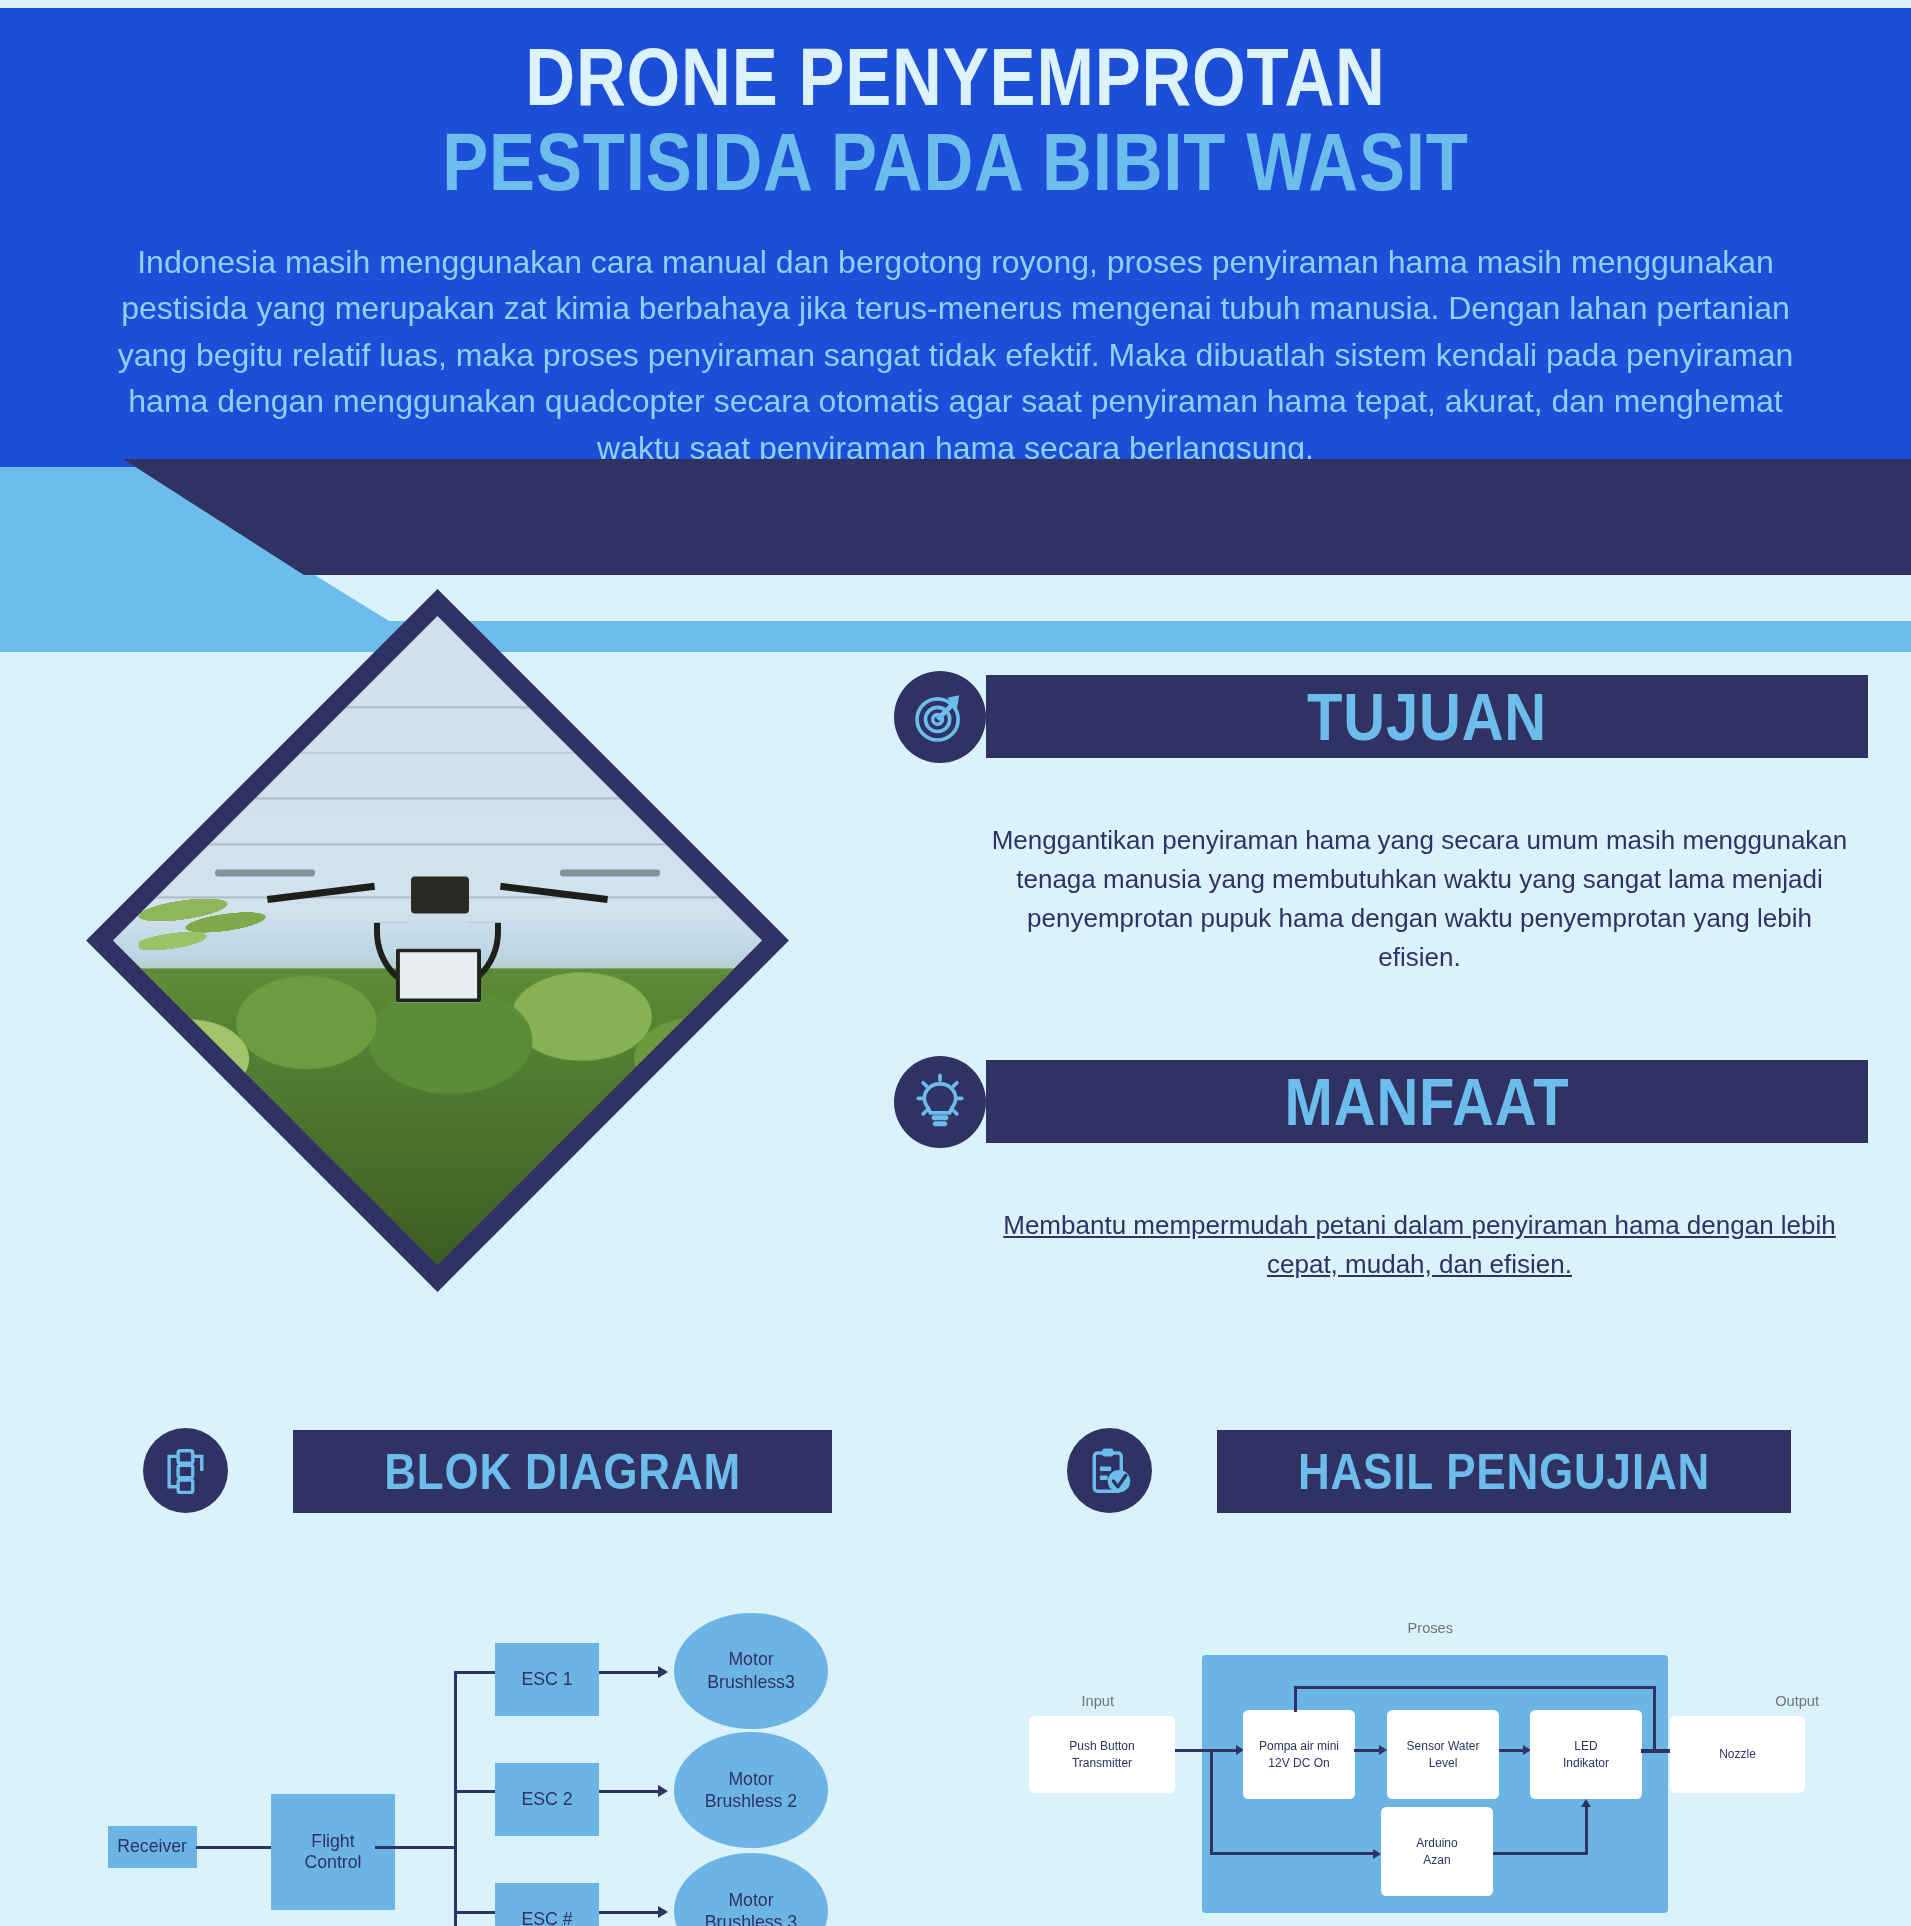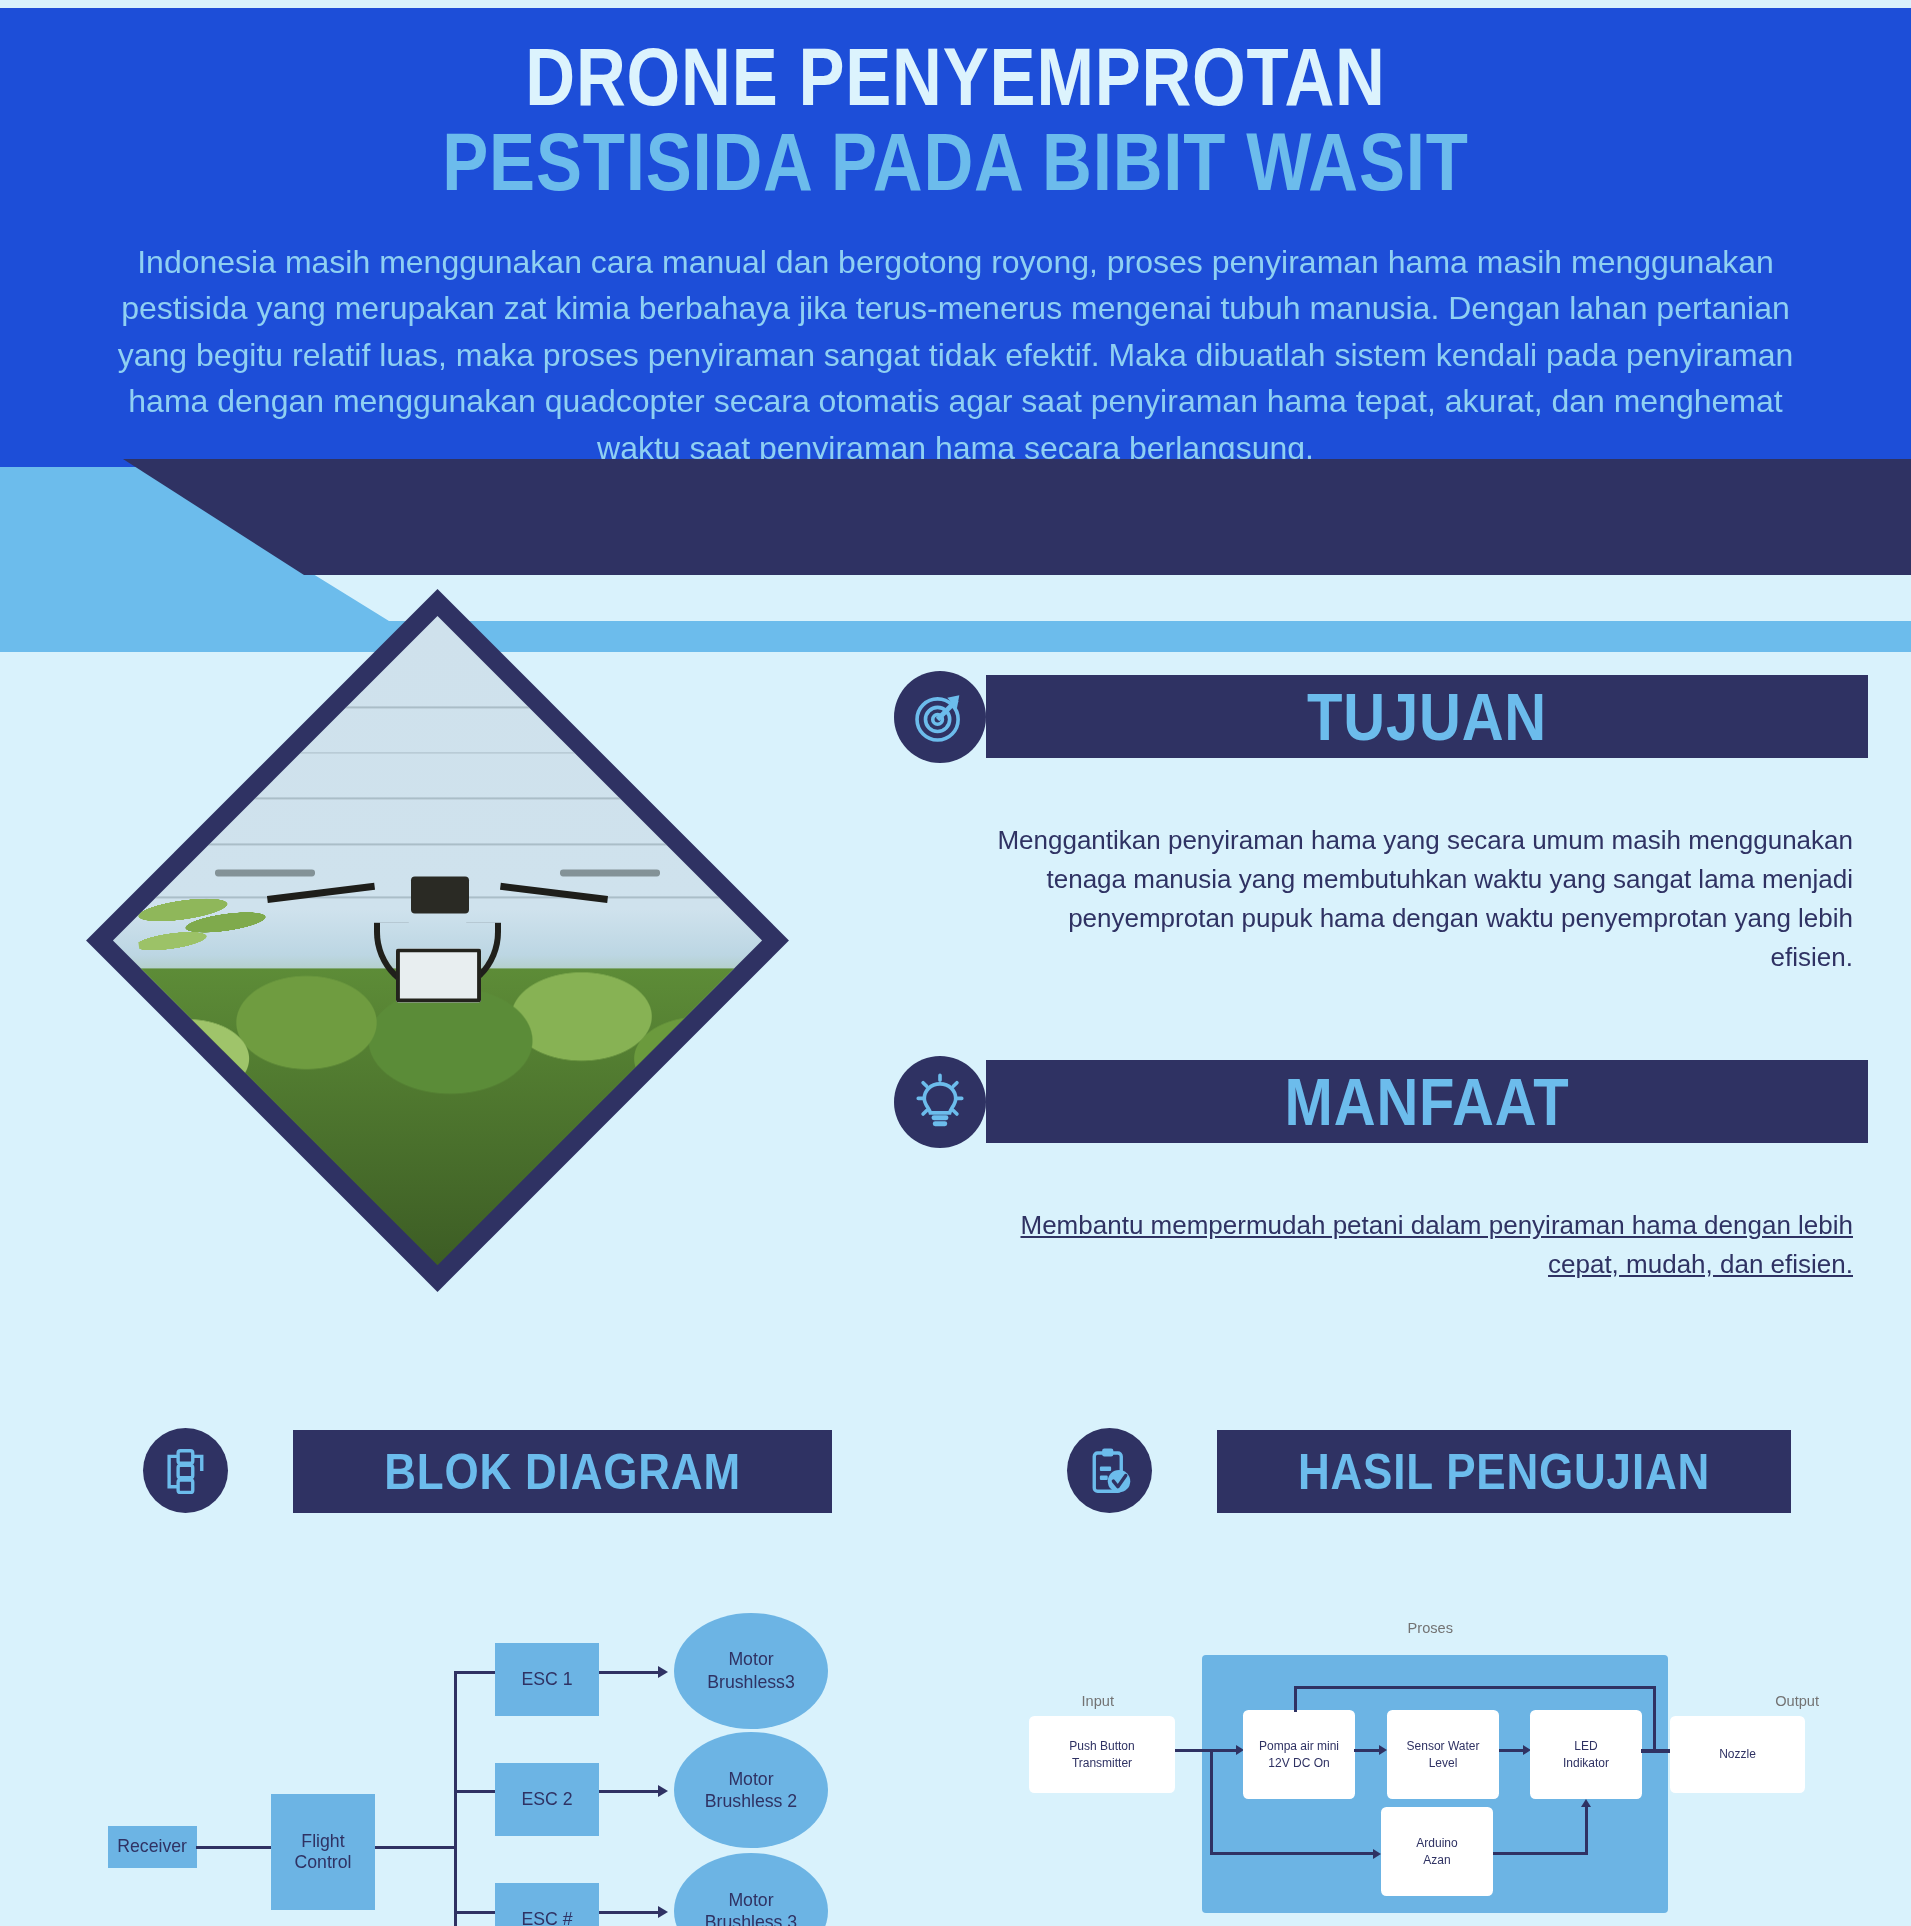--- a/index.html
+++ b/index.html
@@ -146,21 +146,21 @@
     position:absolute; background:#2f3263;
     display:flex; align-items:center; justify-content:center;
     z-index:4;
   }
   .sec-bar span{
     color:#6cbcec; font-weight:bold; letter-spacing:0.8px;
     transform:scaleY(1.15);
   }
   .sec-body{
     position:absolute; color:#2f3263;
-    text-align:right; line-height:1.5;
+    text-align:center; line-height:1.5;
   }
 
   
   #tujuan-icon{ left:894px; top:671px; width:92px; height:92px; }
   #tujuan-bar { left:986px; top:675px; width:882px; height:83px; }
   #tujuan-bar span{ font-size:58px; }
   #tujuan-body{ left:986px; top:821px; width:867px; font-size:26px; }
   
   #manfaat-icon{ left:894px; top:1056px; width:92px; height:92px; }
   #manfaat-bar { left:986px; top:1060px; width:882px; height:83px; }
@@ -290,21 +290,21 @@
 </div>
 <div class="sec-bar" id="blok-bar">
   <span>BLOK DIAGRAM</span>
 </div>
 
 <div class="bd">
 
   <div class="bd-box" style="left:11.6px; top:227px; width:89px; height:42px;">Receiver</div>
   <div class="bd-line" style="left:100px; top:247px; width:77px; height:2.7px;"></div>
 
-  <div class="bd-box" style="left:175px; top:195px; width:104px; height:116px; white-space:pre-line;">Flight
+  <div class="bd-box" style="left:175px; top:195px; width:124px; height:116px; white-space:pre-line;">Flight
 Control</div>
 
   <div class="bd-line" style="left:279px; top:247px; width:81px; height:2.7px;"></div>
   <div class="bd-line" style="left:358px; top:73px; width:2.7px; height:474px;"></div>
 
   <div class="bd-line" style="left:358px; top:72px; width:42px; height:2.7px;"></div>
   <div class="bd-box" style="left:399px; top:44px; width:104px; height:73px;">ESC 1</div>
   <div class="bd-line" style="left:503px; top:72px; width:62px; height:2.7px;"></div>
   <div class="bd-arrow" style="left:562px; top:67px;"></div>
   <div class="bd-ell" style="left:578px; top:13.5px; width:154px; height:116px; white-space:pre-line;">Motor

